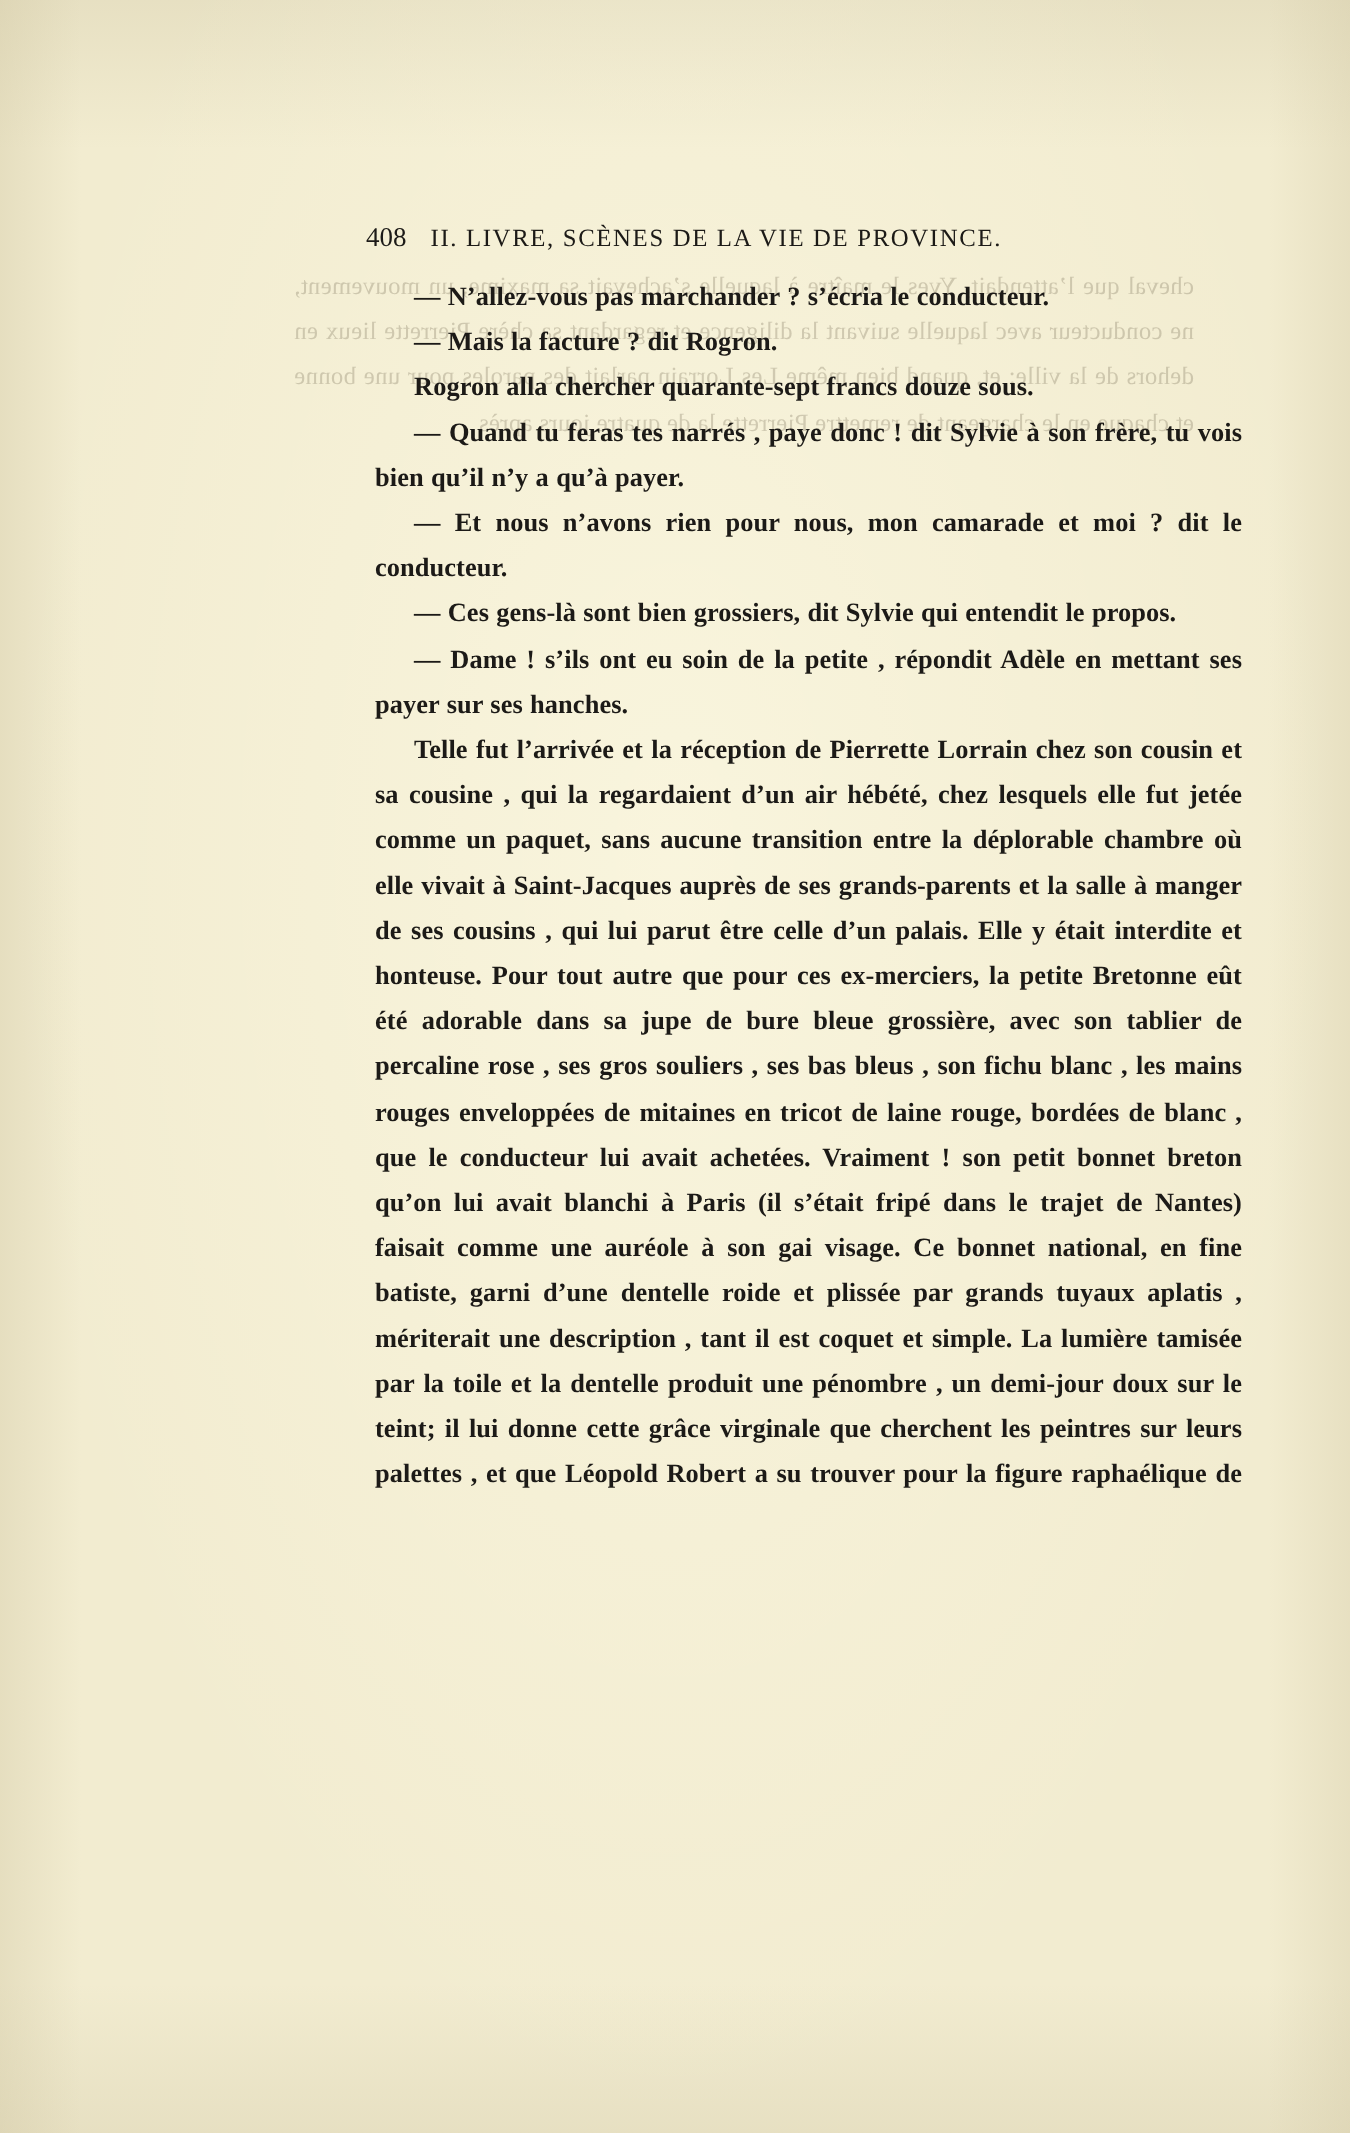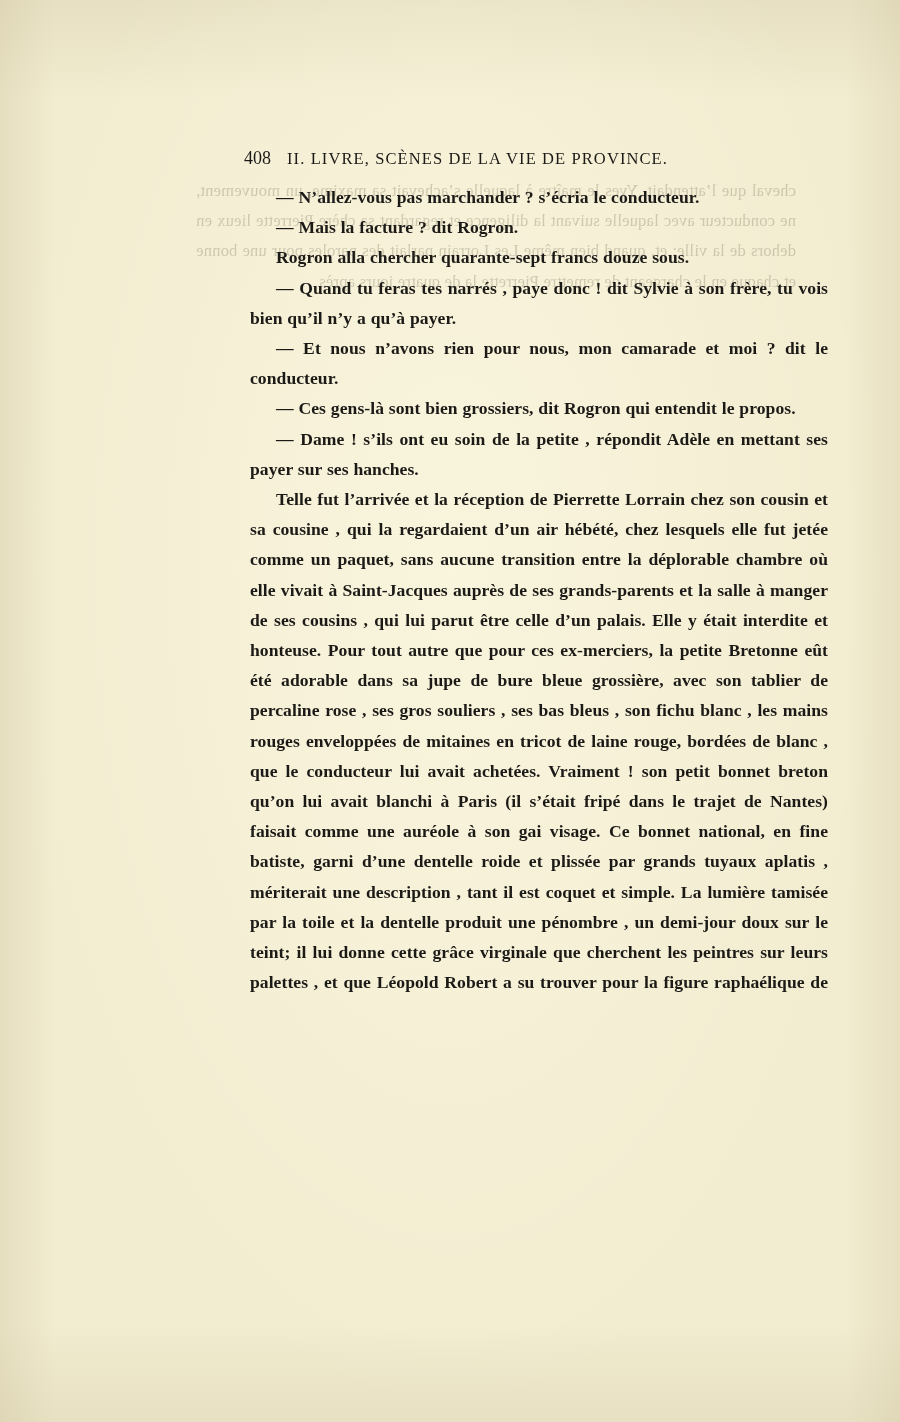--- a/index.html
+++ b/index.html
@@ -104,18 +104,18 @@
   <div class="header">
     <span class="folio">408</span><span class="running">II. LIVRE, SCÈNES DE LA VIE DE PROVINCE.</span>
   </div>
 
   <div class="body-col">
     <p class="line-block dash">— N’allez-vous pas marchander ? s’écria le conducteur.</p>
     <p class="line-block dash">— Mais la facture ? dit Rogron.</p>
     <p class="line-block">Rogron alla chercher quarante-sept francs douze sous.</p>
     <p class="line-block dash">— Quand tu feras tes narrés , paye donc ! dit Sylvie à son frère, tu vois bien qu’il n’y a qu’à payer.</p>
     <p class="line-block dash">— Et nous n’avons rien pour nous, mon camarade et moi ? dit le conducteur.</p>
-    <p class="line-block dash">— Ces gens-là sont bien grossiers, dit Rogron qui entendit le propos.</p>
+    <p class="line-block dash">— Ces gens-là sont bien grossiers, dit Sylvie qui entendit le propos.</p>
     <p class="line-block dash">— Dame ! s’ils ont eu soin de la petite , répondit Adèle en mettant ses payer sur ses hanches.</p>
     <p class="line-block last-line-full">Telle fut l’arrivée et la réception de Pierrette Lorrain chez son cousin et sa cousine , qui la regardaient d’un air hébété, chez lesquels elle fut jetée comme un paquet, sans aucune transition entre la déplorable chambre où elle vivait à Saint-Jacques auprès de ses grands-parents et la salle à manger de ses cousins , qui lui parut être celle d’un palais. Elle y était interdite et honteuse. Pour tout autre que pour ces ex-merciers, la petite Bretonne eût été adorable dans sa jupe de bure bleue grossière, avec son tablier de percaline rose , ses gros souliers , ses bas bleus , son fichu blanc , les mains rouges enveloppées de mitaines en tricot de laine rouge, bordées de blanc , que le conducteur lui avait achetées. Vraiment ! son petit bonnet breton qu’on lui avait blanchi à Paris (il s’était fripé dans le trajet de Nantes) faisait comme une auréole à son gai visage. Ce bonnet national, en fine batiste, garni d’une dentelle roide et plissée par grands tuyaux aplatis , mériterait une description , tant il est coquet et simple. La lumière tamisée par la toile et la dentelle produit une pénombre , un demi-jour doux sur le teint; il lui donne cette grâce virginale que cherchent les peintres sur leurs palettes , et que Léopold Robert a su trouver pour la figure raphaélique de</p>
   </div>
 
 </div>
 
 </body></html>

